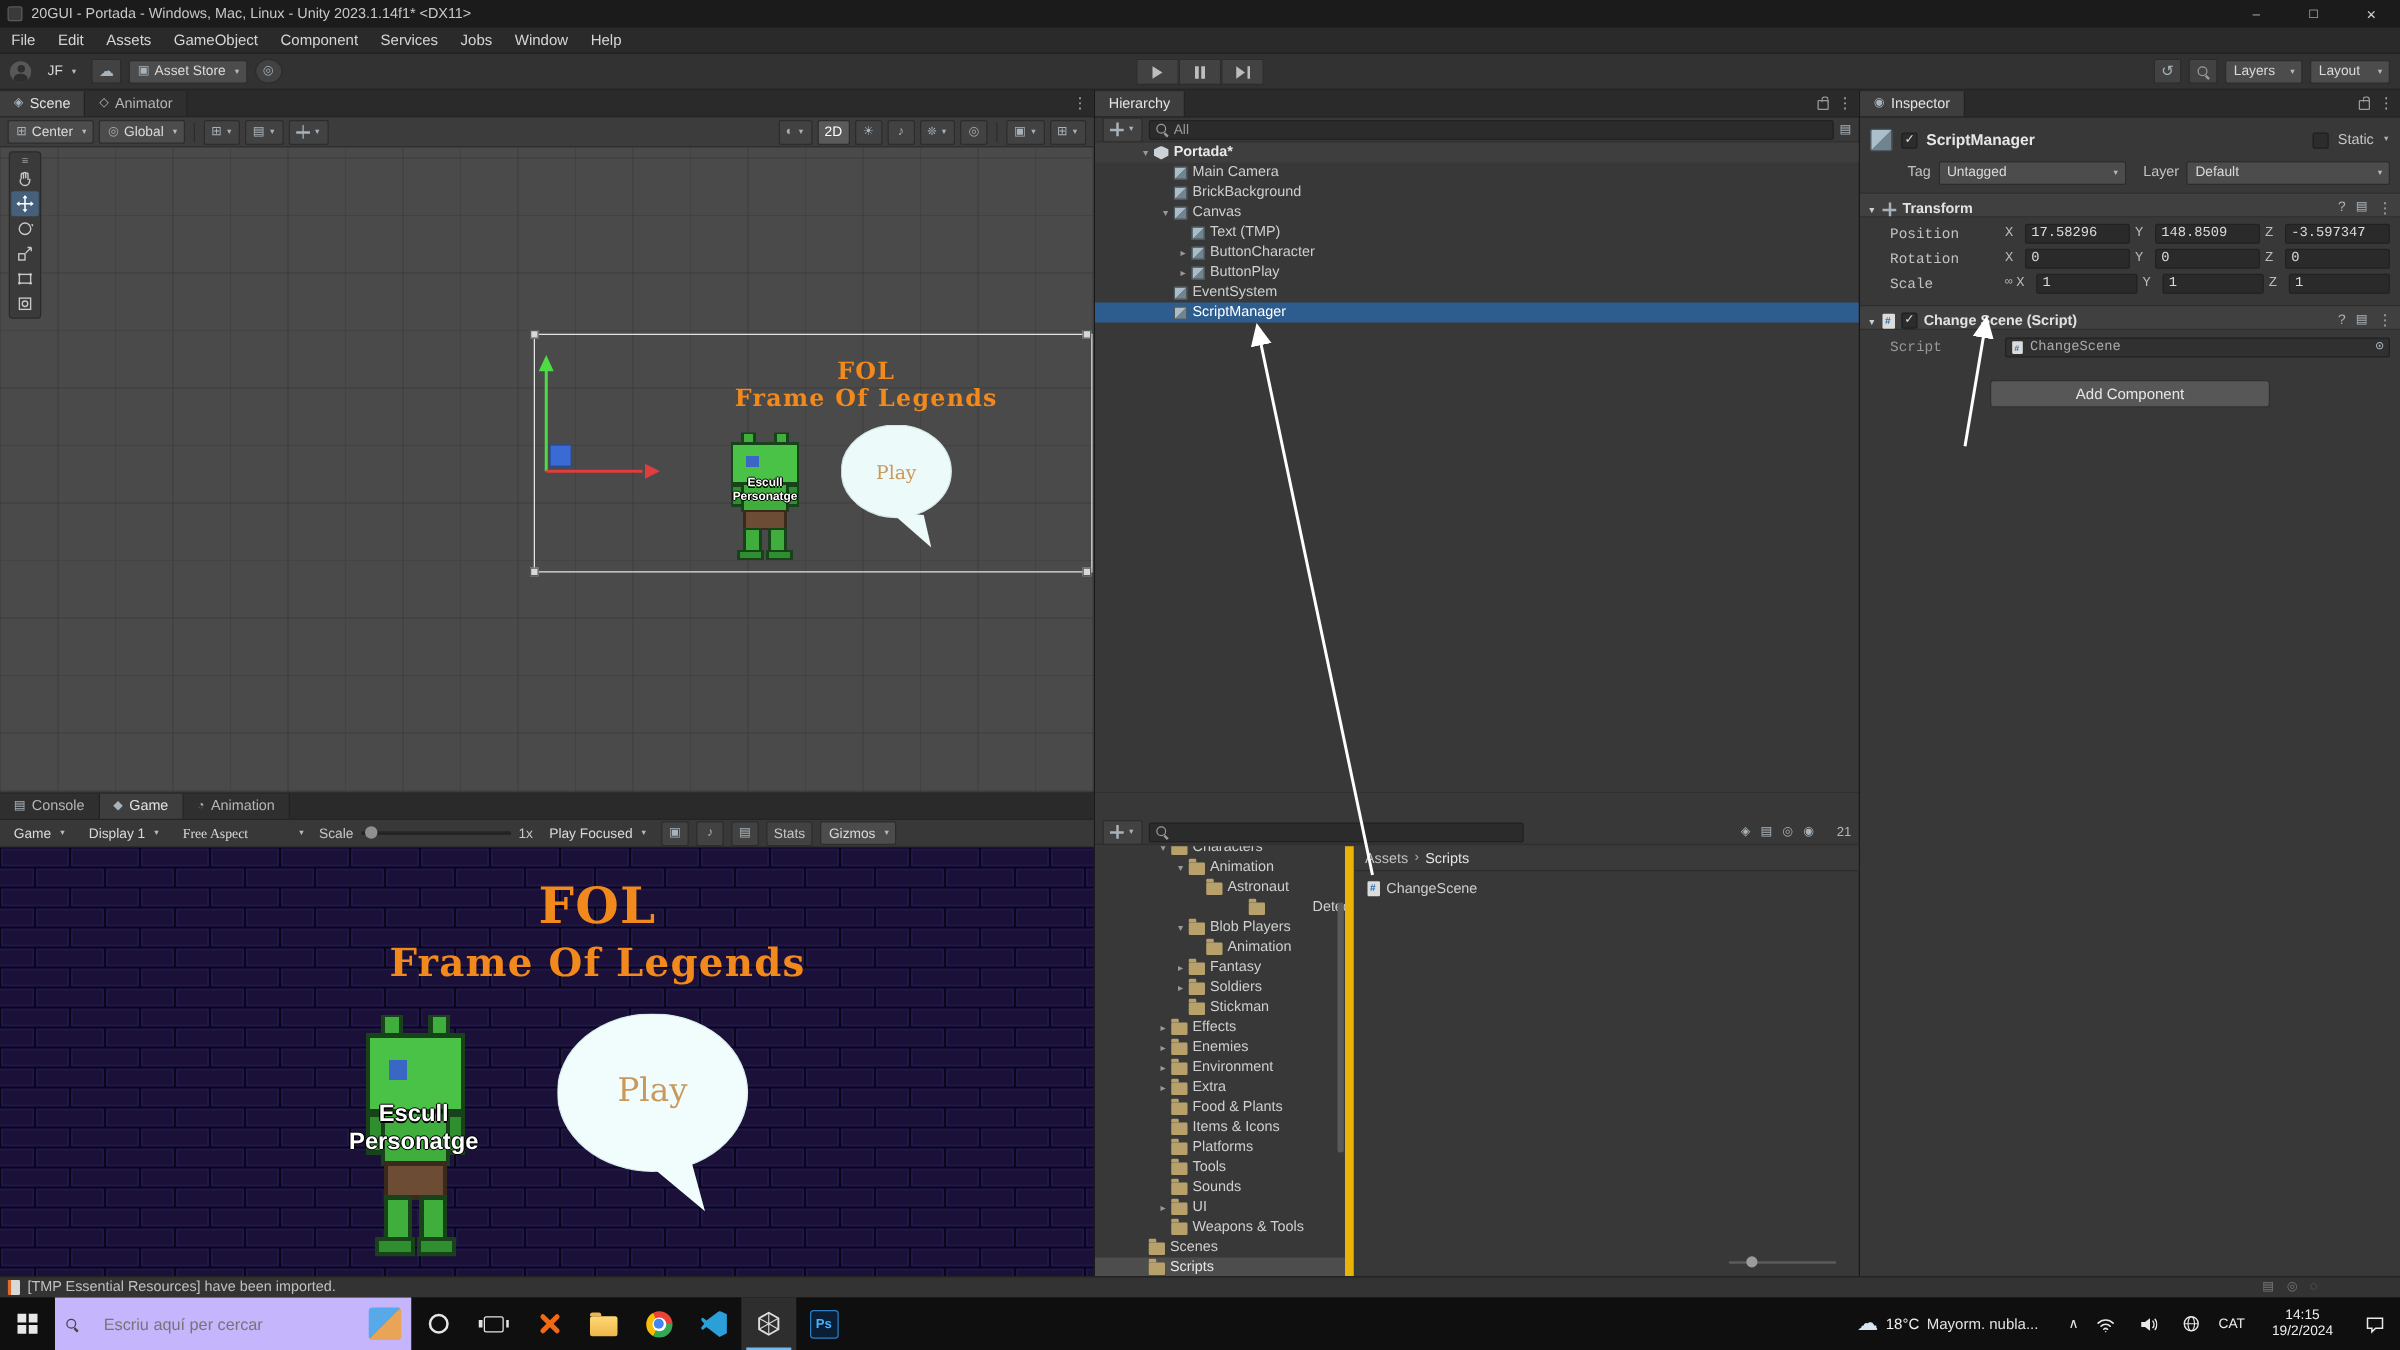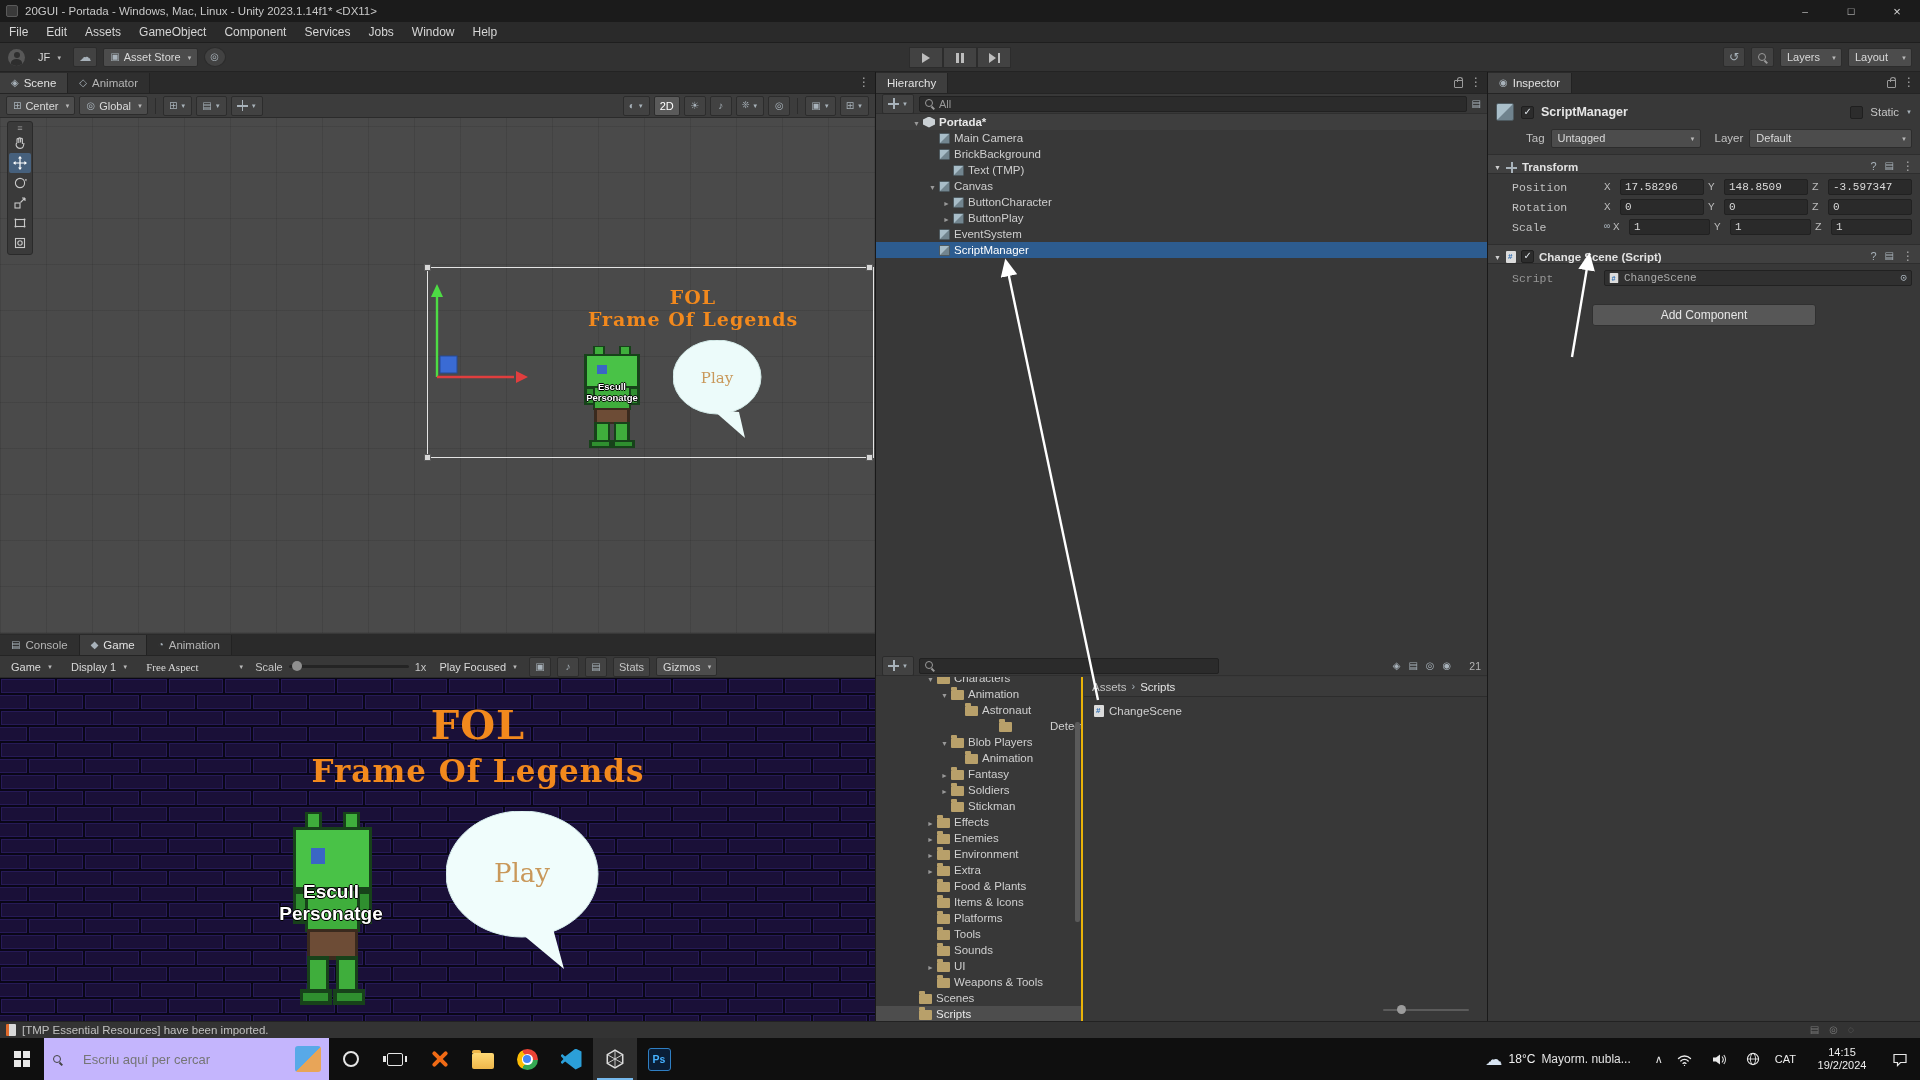--- a/index.html
+++ b/index.html
@@ -76,21 +76,21 @@
 .hrow.selected-gray{background:#4d4d4d;color:#e8e8e8;}
 .hl{margin-left:4px;}
 .icon-cube{width:11px;height:11px;flex:none;background:linear-gradient(135deg,#a8bdc8 0 49%,#72858f 51% 100%);border:1px solid #4e5a60;border-radius:1px;}
 .icon-scene{width:12px;height:11px;flex:none;background:#ccd2d6;clip-path:polygon(50% 0,100% 28%,100% 72%,50% 100%,0 72%,0 28%);}
 .icon-folder{width:13px;height:10px;flex:none;background:#b8a06a;border-radius:1px;position:relative;margin-top:2px;}
 .icon-folder::before{content:"";position:absolute;top:-3px;left:0;width:6px;height:3px;background:#b8a06a;border-radius:1px 1px 0 0;}
 .icon-script{width:10px;height:12px;flex:none;background:#dcdcdc;border-radius:1px;position:relative;}
 .icon-script::after{content:"#";position:absolute;left:2px;top:1px;font-size:8px;color:#2f6fb3;font-weight:bold;}
 
 #project-body{position:absolute;left:0;top:43px;width:611px;height:344px;}
-#project-tree{position:absolute;left:0;top:0;width:207px;height:344px;border-right:2px solid #eab308;overflow:hidden;}
+#project-tree{position:absolute;left:0;top:0;width:207px;height:344px;border-right:7px solid #eab308;overflow:hidden;}
 #project-right{position:absolute;left:208px;top:0;width:403px;height:344px;}
 .crumbbar{height:20px;background:#3a3a3a;border-bottom:1px solid #2c2c2c;display:flex;align-items:center;gap:5px;padding:0 8px;font-size:11.5px;color:#c2c2c2;}
 .scrollbar{position:absolute;width:5px;background:#5a5a5a;border-radius:2px;}
 
 .insp-row{display:flex;align-items:center;}
 .cb{width:13px;height:13px;border:1px solid #1f1f1f;background:#2c2c2c;border-radius:2px;position:relative;flex:none;}
 .cb.on::after{content:"✓";position:absolute;left:1.5px;top:-1px;font-size:10px;color:#dfe5ea;}
 .sect-head{position:absolute;left:0;width:432px;height:20px;background:#404040;border-top:1px solid #2e2e2e;border-bottom:1px solid #2e2e2e;display:flex;align-items:flex-end;gap:5px;padding:0 6px;}
 .fld{background:#2a2a2a;border:1px solid #212121;border-radius:2px;height:16px;line-height:14px;font-size:11px;color:#dadada;padding:0 4px;overflow:hidden;white-space:nowrap;}
 .axis-lab{width:12px;text-align:left;color:#bbb;font-size:11px;flex:none;}
@@ -487,29 +487,29 @@
     <div class="hrow" style="padding-left:50px;">
         <span class="fold"></span>
         <span class="icon-cube"></span>
         <span class="hl">Main Camera</span>
       </div>
     <div class="hrow" style="padding-left:50px;">
         <span class="fold"></span>
         <span class="icon-cube"></span>
         <span class="hl">BrickBackground</span>
       </div>
+    <div class="hrow" style="padding-left:50px;">
+        <span class="fold open"></span>
+        <span class="icon-cube"></span>
+        <span class="hl">Canvas</span>
+      </div>
     <div class="hrow" style="padding-left:64px;">
         <span class="fold"></span>
         <span class="icon-cube"></span>
         <span class="hl">Text (TMP)</span>
-      </div>
-    <div class="hrow" style="padding-left:50px;">
-        <span class="fold open"></span>
-        <span class="icon-cube"></span>
-        <span class="hl">Canvas</span>
       </div>
     <div class="hrow" style="padding-left:64px;">
         <span class="fold closed"></span>
         <span class="icon-cube"></span>
         <span class="hl">ButtonCharacter</span>
       </div>
     <div class="hrow" style="padding-left:64px;">
         <span class="fold closed"></span>
         <span class="icon-cube"></span>
         <span class="hl">ButtonPlay</span>

